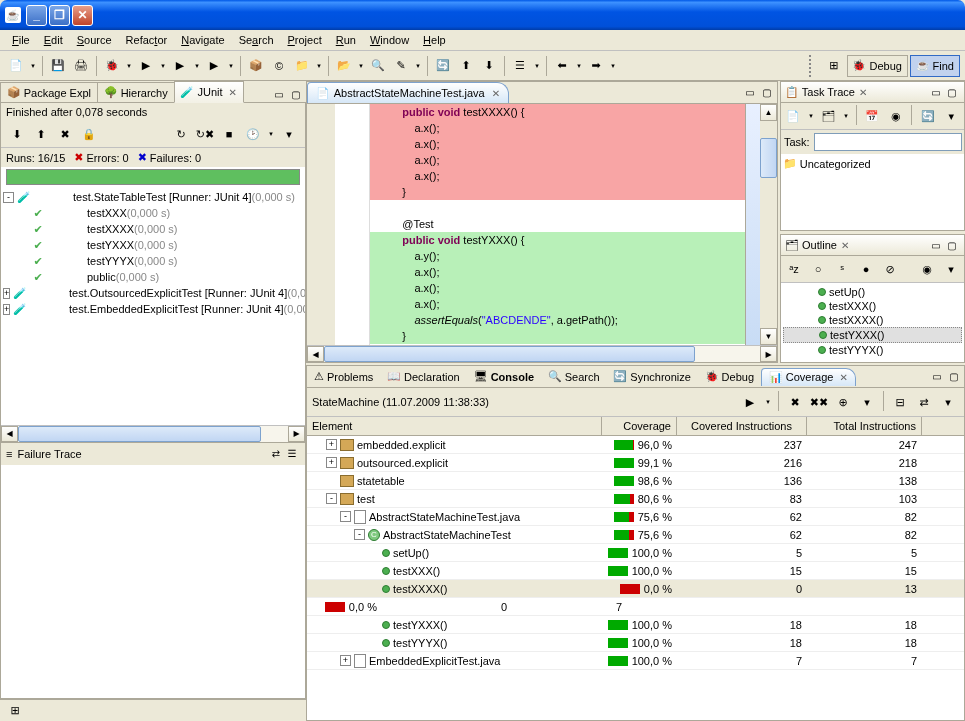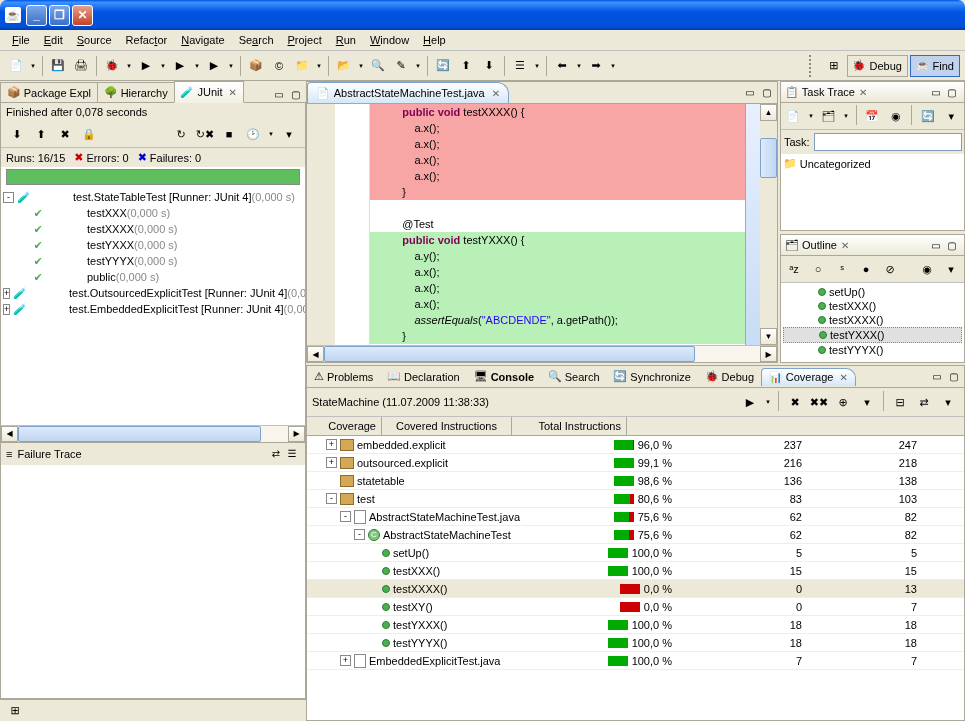--- a/index.html
+++ b/index.html
@@ -460,20 +460,21 @@
           <div class="tb-btn">⊕</div>
           <div class="tb-btn">▾</div>
           <div class="tb-sep"></div>
           <div class="tb-btn">⊟</div>
           <div class="tb-btn">⇄</div>
           <div class="tb-btn">▾</div>
         </div>
       </div>
       <div class="cov-table">
         <div class="cov-header">
+          <div class="cov-col c1">Element</div>
           <div class="cov-col c2">Coverage</div>
           <div class="cov-col c3">Covered Instructions</div>
           <div class="cov-col c4">Total Instructions</div>
         </div>
         <div id="cov-body">
             <div class="cov-row">
               <div class="cov-cell c1">
                 <span class="tree-spacer"></span>
                 <span class="tree-toggle">+</span>
                 <span class="pkg-icon"></span>
@@ -622,29 +623,20 @@
               <div class="cov-cell c2">
                 <span class="cov-bar">
                   <span class="cov-bar-fill" style="width:0%"></span>
                 </span>
                 <span>0,0 %</span>
               </div>
               <div class="cov-cell c3">0</div>
               <div class="cov-cell c4">13</div>
             </div>
             <div class="cov-row">
-              <div class="cov-cell c1">
-                <span class="tree-spacer"></span>
-                <span class="tree-spacer"></span>
-                <span class="tree-spacer"></span>
-                <span class="tree-spacer"></span>
-                <span class="tree-spacer"></span>
-                <span class="dot-green" style="margin-right:3px"></span>
-                <span>testXY()</span>
-              </div>
               <div class="cov-cell c2">
                 <span class="cov-bar">
                   <span class="cov-bar-fill" style="width:0%"></span>
                 </span>
                 <span>0,0 %</span>
               </div>
               <div class="cov-cell c3">0</div>
               <div class="cov-cell c4">7</div>
             </div>
             <div class="cov-row">

